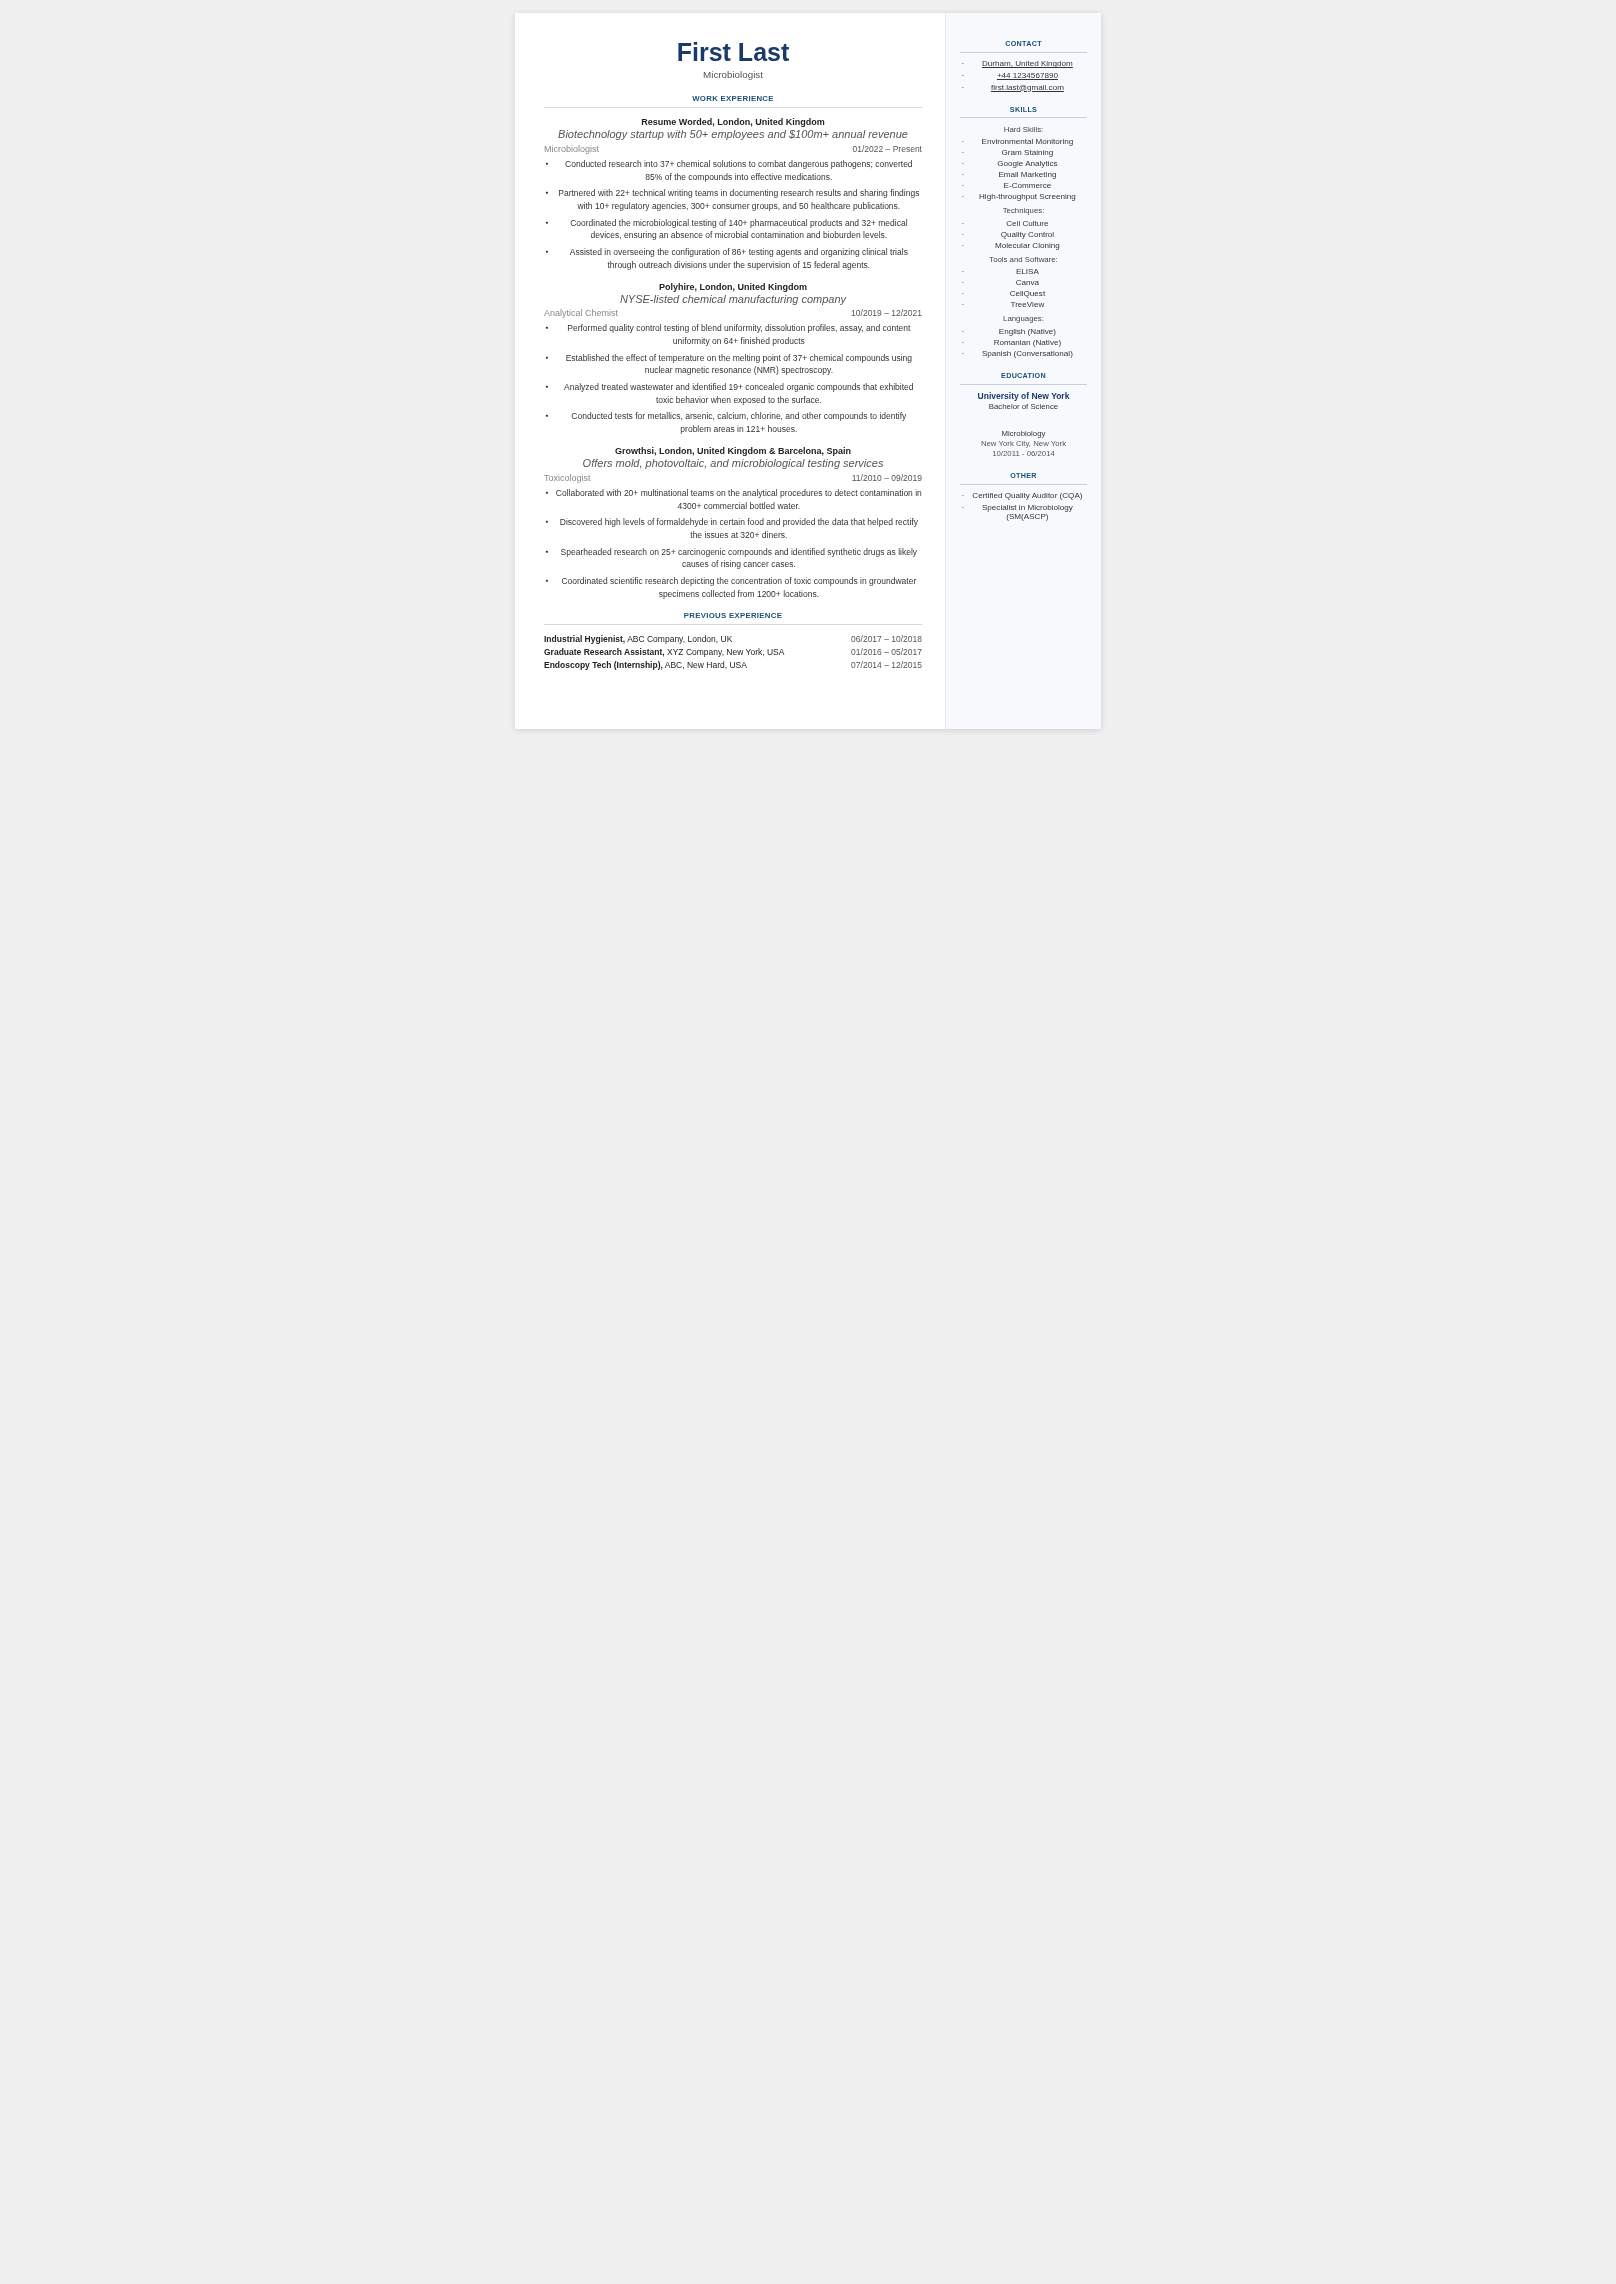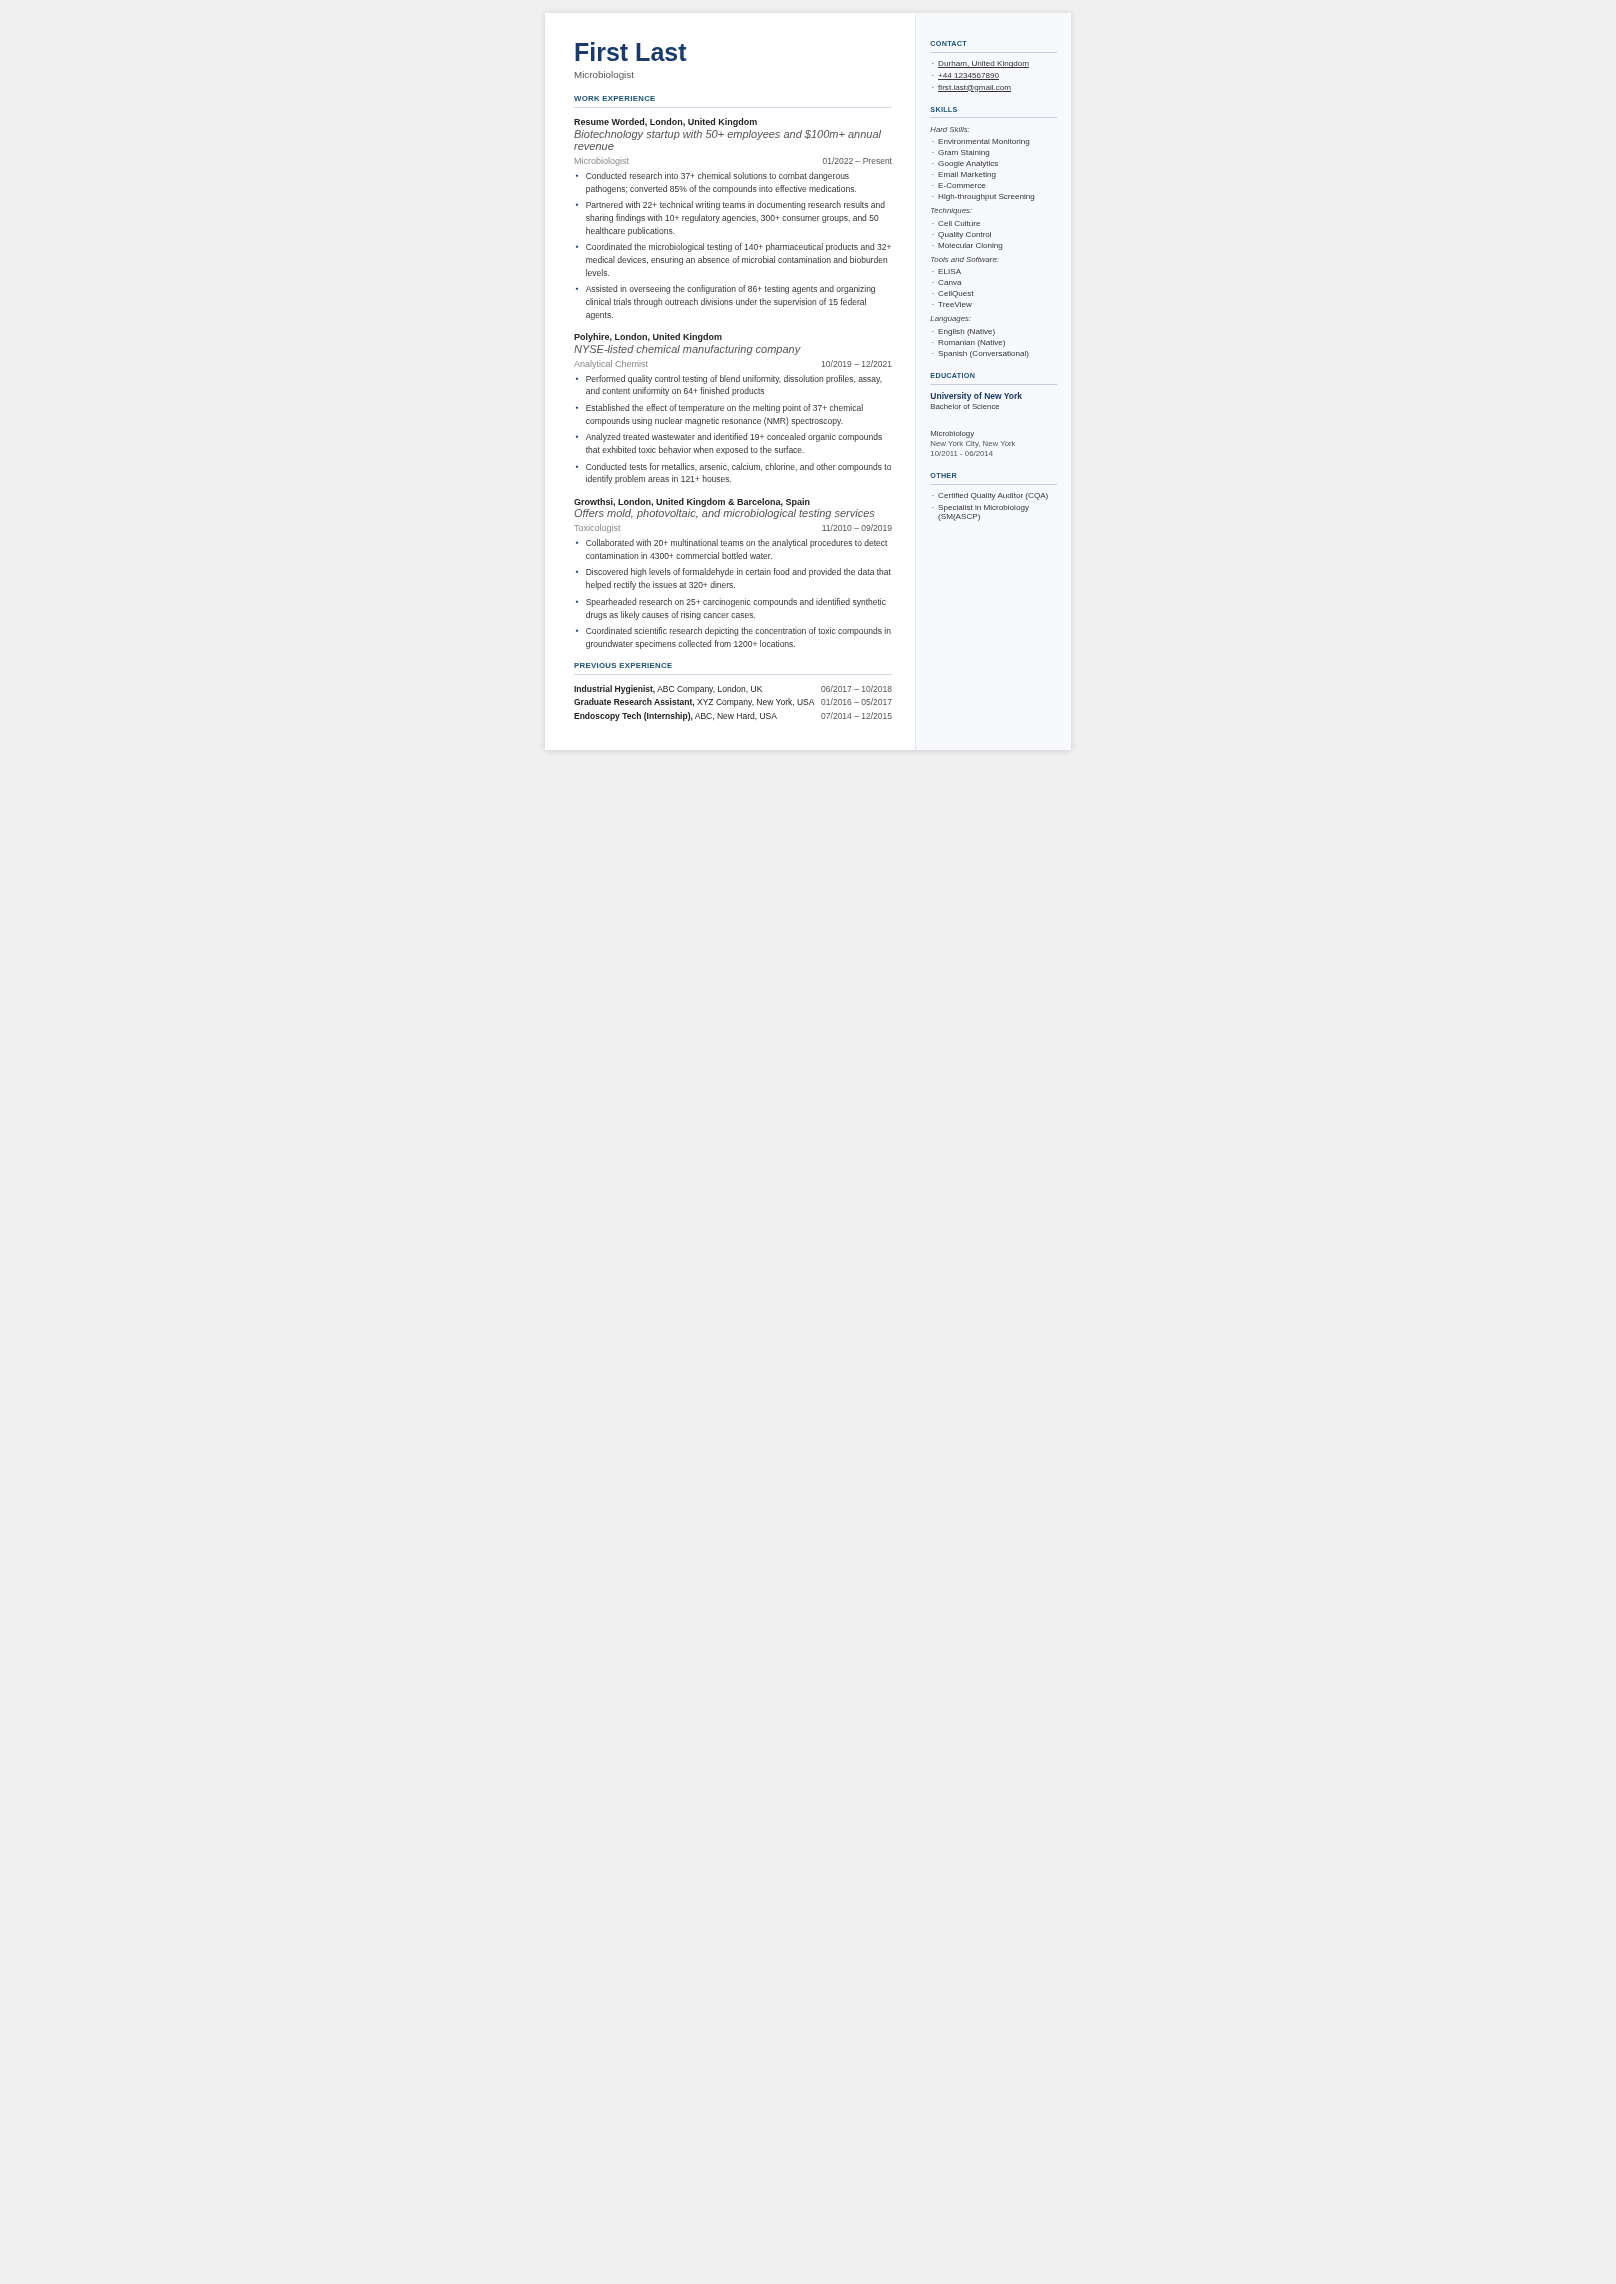--- a/index.html
+++ b/index.html
@@ -5,24 +5,25 @@
     * { margin: 0; padding: 0; box-sizing: border-box; }
     body {
       font-family: 'Arial', sans-serif;
       background: #f0f0f0;
       display: flex;
       justify-content: center;
       padding: 13px;
     }
     .resume {
       background: white;
-      width: 526px;
+      width: 586px;
       min-height: 716px;
       display: flex;
       box-shadow: 0 1.3px 6.5px rgba(0,0,0,0.15);
+      text-align: center;
     }
     
     .left-col {
       flex: 1;
       padding: 26px 23px 26px 29px;
     }
     .name {
       font-size: 25px;
       font-weight: 900;
       color: #1a3a6b;
@@ -149,21 +150,20 @@
     }
     .contact-item::before {
       content: '·';
       position: absolute;
       left: 1.3px;
       color: #333;
     }
     .skills-category {
       font-size: 7.8px;
       color: #444;
-      font-style: italic;
       margin-bottom: 3.3px;
       margin-top: 5.2px;
     }
     .skill-item {
       font-size: 8.1px;
       color: #333;
       margin-bottom: 2px;
       padding-left: 7.8px;
       position: relative;
     }

